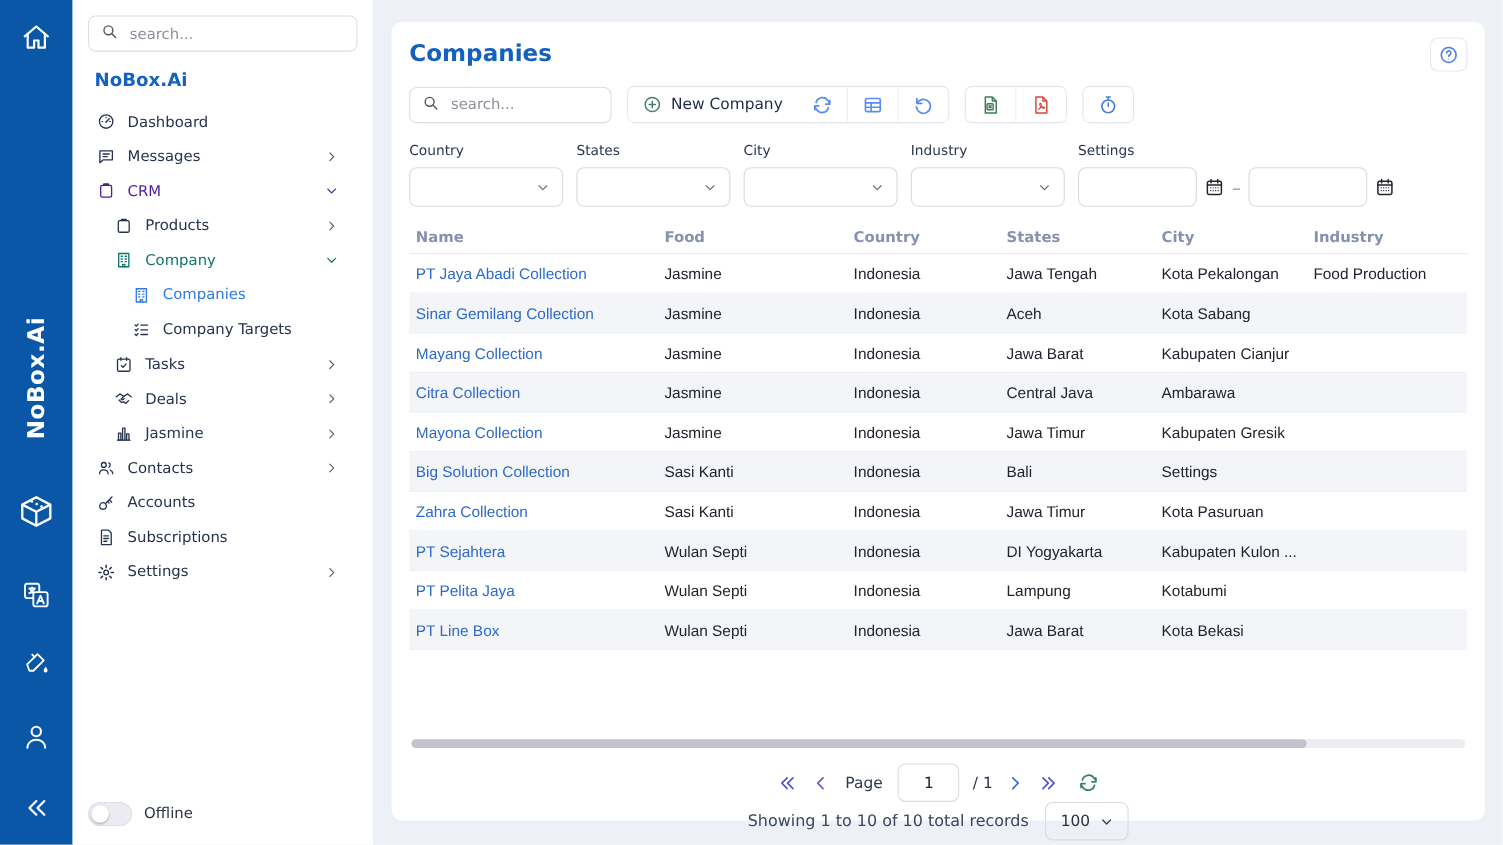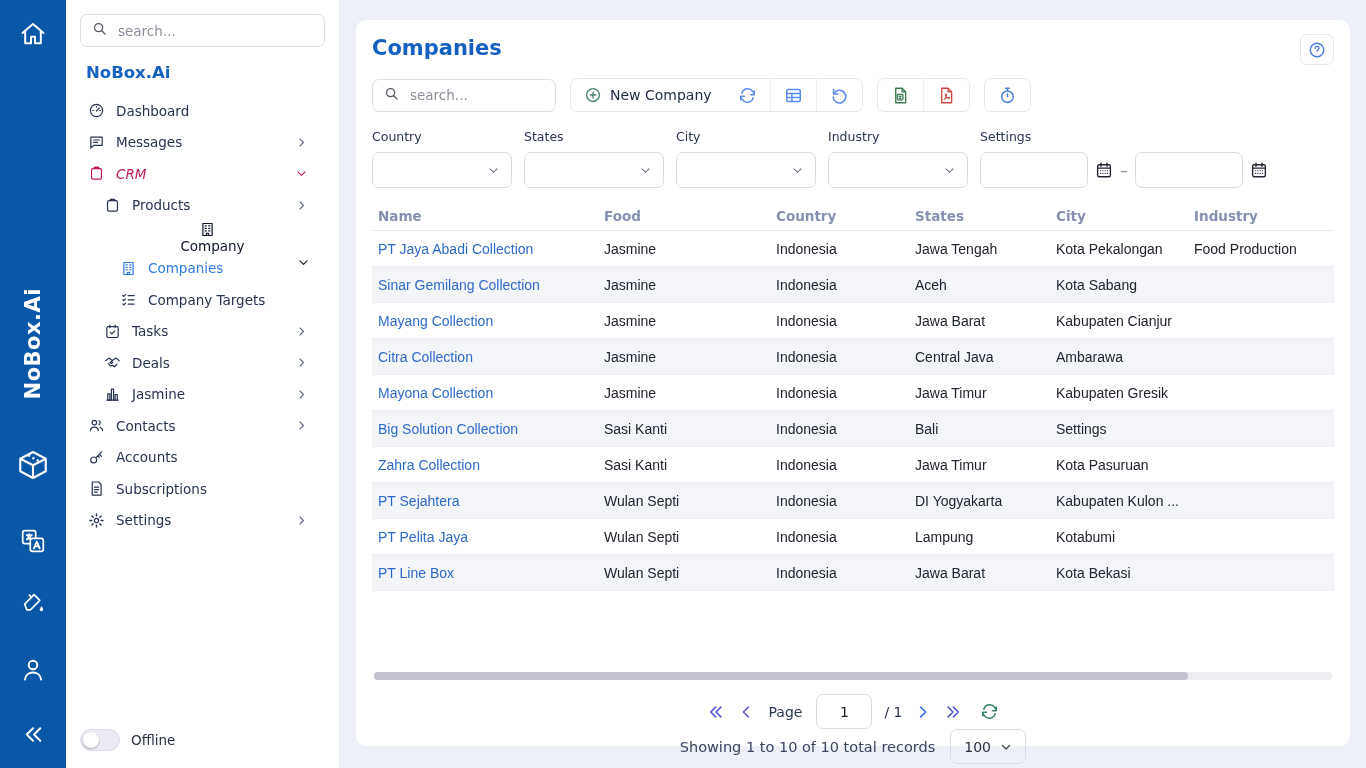--- a/index.html
+++ b/index.html
@@ -184,21 +184,21 @@
               <path d="M8 8.5h8M8 11.8h5.5"></path>
             </svg>
           </span>
           <span class="nlabel">Messages</span>
           <span class="ico chev" style="color: rgb(85, 96, 122);">
             <svg viewBox="0 0 24 24" fill="none" stroke="currentColor" stroke-linecap="round" stroke-linejoin="round" stroke-width="2">
               <path d="M9 5.5 15.5 12 9 18.5"></path>
             </svg>
           </span>
         </div>
-        <div class="nav-item lvl1" style="color: #be185d; font-style: italic;">
+        <div class="nav-item lvl1" style="color: #4c1d95;">
           <span class="ico">
             <svg viewBox="0 0 24 24" fill="none" stroke="currentColor" stroke-linecap="round" stroke-linejoin="round" stroke-width="1.7">
               <rect x="5" y="5" width="14" height="15" rx="2"></rect>
               <path d="M9 5V3.4h6V5"></path>
               <path d="M9 3.4h6"></path>
             </svg>
           </span>
           <span class="nlabel">CRM</span>
           <span class="ico chev">
             <svg viewBox="0 0 24 24" fill="none" stroke="currentColor" stroke-linecap="round" stroke-linejoin="round" stroke-width="2">
@@ -213,21 +213,21 @@
               <path d="M9 5V3.4h6V5"></path>
             </svg>
           </span>
           <span class="nlabel">Products</span>
           <span class="ico chev" style="color: rgb(85, 96, 122);">
             <svg viewBox="0 0 24 24" fill="none" stroke="currentColor" stroke-linecap="round" stroke-linejoin="round" stroke-width="2">
               <path d="M9 5.5 15.5 12 9 18.5"></path>
             </svg>
           </span>
         </div>
-        <div class="nav-item lvl2" style="color: #0f172a; flex-direction: column;">
+        <div class="nav-item lvl2" style="color: #0f766e;">
           <span class="ico">
             <svg viewBox="0 0 24 24" fill="none" stroke="currentColor" stroke-linecap="round" stroke-linejoin="round" stroke-width="1.7">
               <rect x="5.5" y="3.5" width="13" height="17"></rect>
               <path d="M8.6 7h1.6M13.8 7h1.6M8.6 10.5h1.6M13.8 10.5h1.6M8.6 14h1.6M13.8 14h1.6M10.5 20.5v-3h3v3"></path>
             </svg>
           </span>
           <span class="nlabel">Company</span>
           <span class="ico chev">
             <svg viewBox="0 0 24 24" fill="none" stroke="currentColor" stroke-linecap="round" stroke-linejoin="round" stroke-width="2">
               <path d="M5.5 9 12 15.5 18.5 9"></path>

